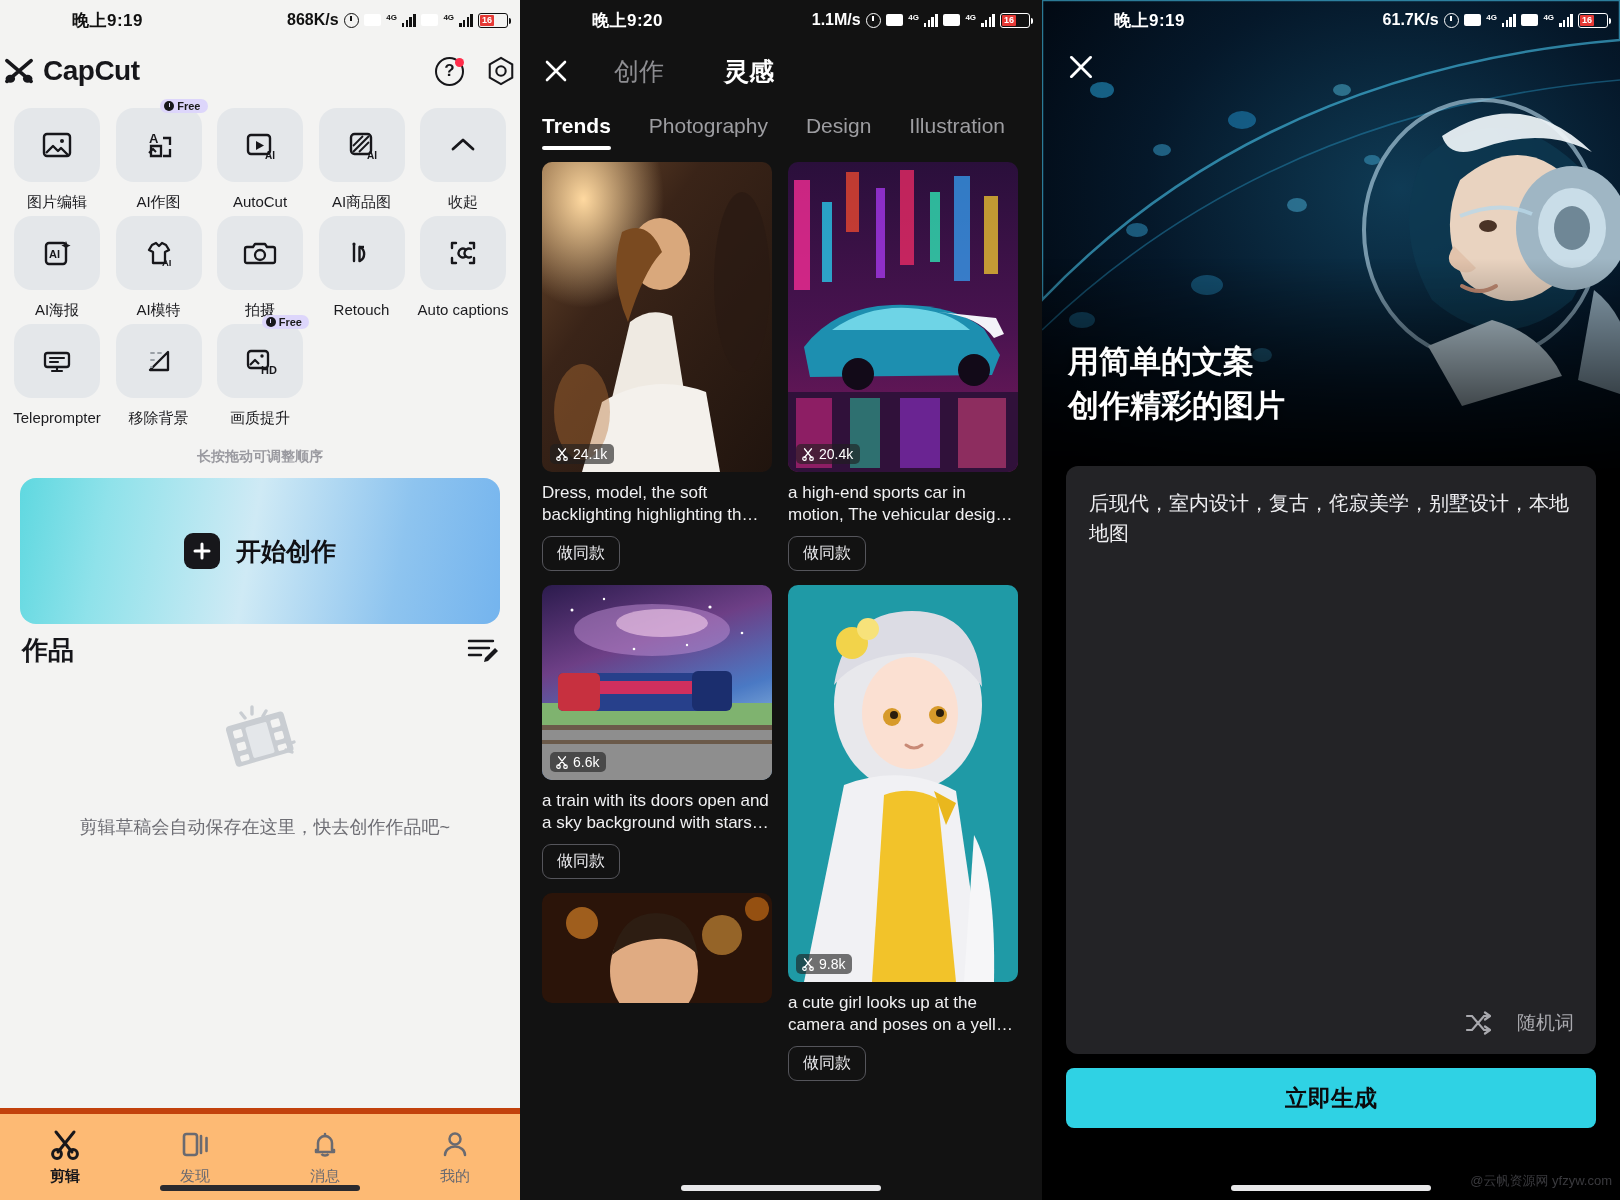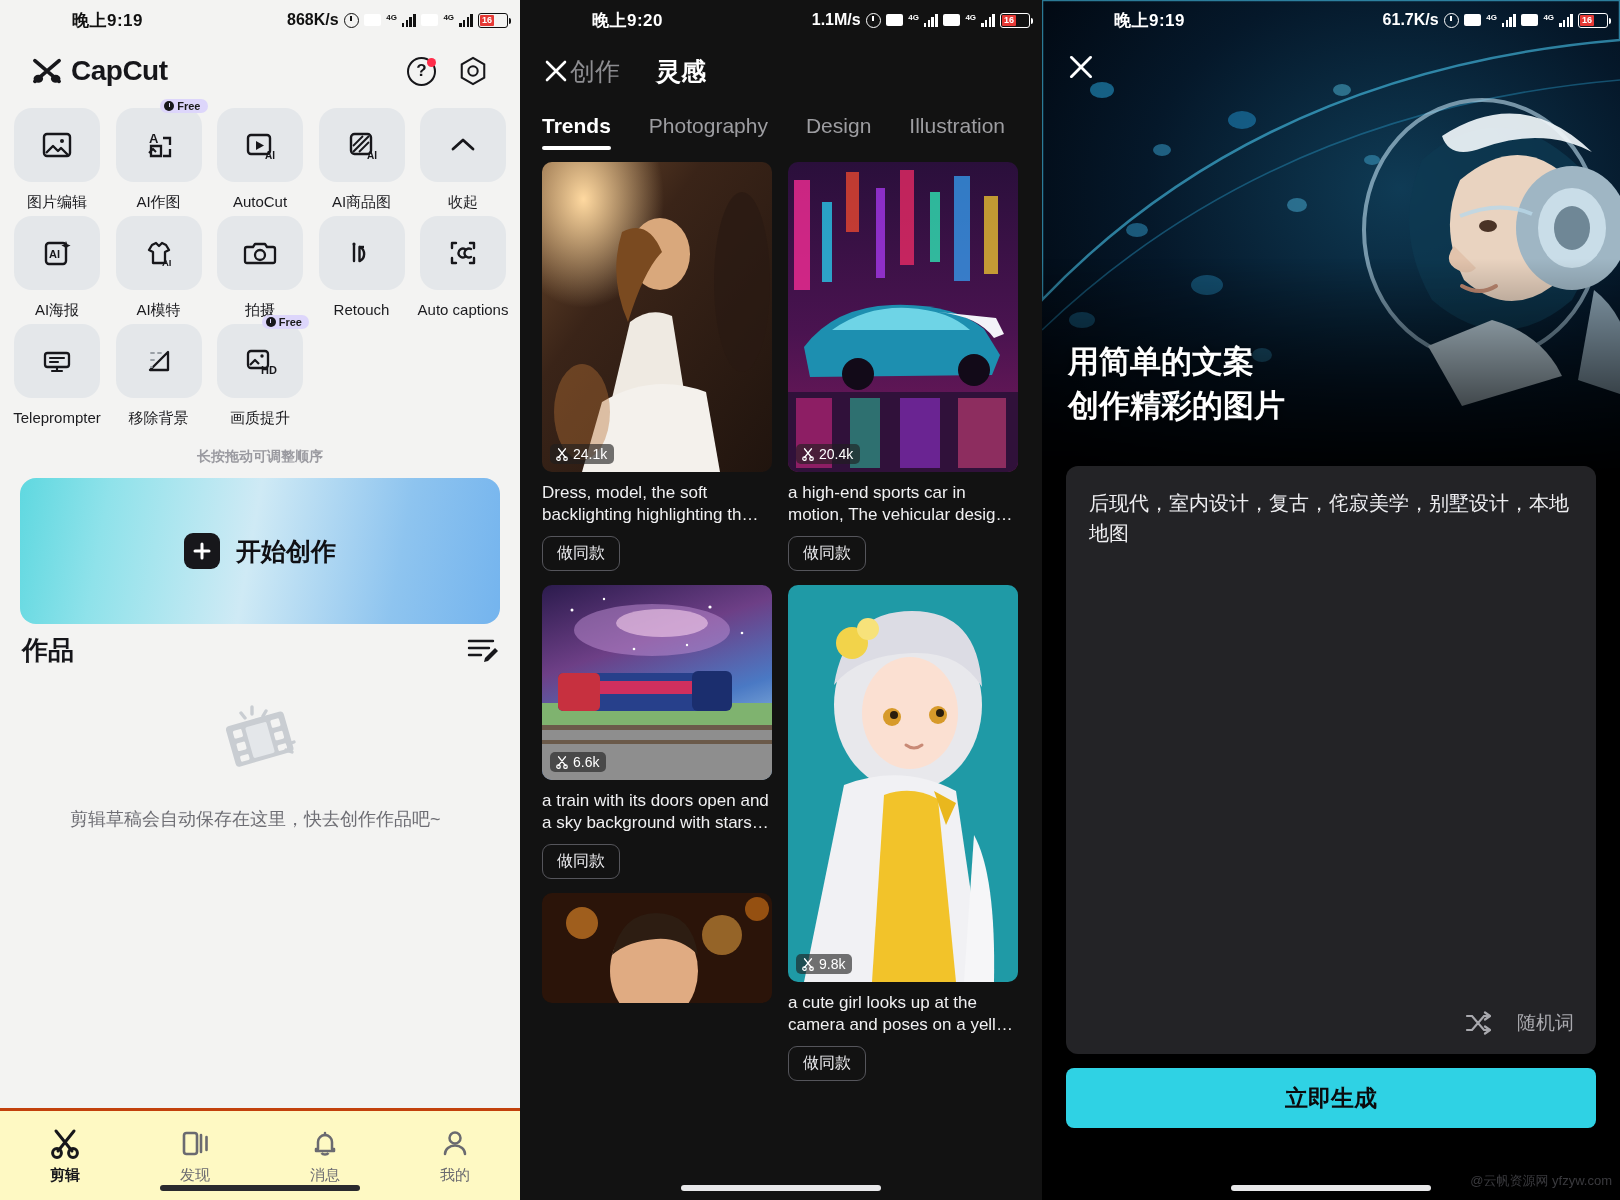--- a/index.html
+++ b/index.html
@@ -24,21 +24,21 @@
   .sig i:nth-child(1){height:4px} .sig i:nth-child(2){height:7px}
   .sig i:nth-child(3){height:10px} .sig i:nth-child(4){height:13px}
   .g4 { font-size:8px; font-weight:bold; transform:translateY(-3px); }
   .batt { width:30px;height:15px;border:1.7px solid currentColor;border-radius:3px;position:relative;display:flex;align-items:center;}
   .batt::after{content:"";position:absolute;right:-4px;top:4px;width:2.5px;height:6px;background:currentColor;border-radius:0 2px 2px 0;}
   .batt b{ font-size:9px; color:#fff; background:#e53935; border-radius:1px; padding:0 2px; margin:1px; line-height:11px;}
 
   
   .p1 { width:520px; height:1200px; background:#f3f3f2; color:#16161a; position:relative; display:flex; flex-direction:column; }
   .p1 .statusbar { color:#111; }
-  .p1-header { height:62px; display:flex; align-items:center; padding:0 32px; }
+  .p1-header { height:62px; display:flex; align-items:center; padding:0 4px; }
   .logo-wrap { display:flex; align-items:center; gap:9px; }
   .logo-mark { width:30px; height:26px; }
   .logo-text { font-size:28px; font-weight:bold; letter-spacing:-0.5px; }
   .hdr-icons { margin-left:auto; display:flex; align-items:center; gap:22px; }
   .circ-q { width:29px;height:29px;border:2.2px solid #16161a;border-radius:50%;position:relative;display:flex;align-items:center;justify-content:center;font-size:17px;font-weight:bold;}
   .dot-red { position:absolute; width:9px;height:9px;border-radius:50%;background:#ff2d4b; top:-1px; right:-2px;}
   .hexo { width:30px;height:30px; }
 
   .tools { padding:6px 14px 0; }
   .trow { display:flex; justify-content:space-between; margin-bottom:4px; }
@@ -55,35 +55,35 @@
          background:linear-gradient(100deg,#5fd8e0 0%,#8fe2ea 18%,#cfeaf5 48%,#8ec4ef 78%,#74b4ee 100%);
          display:flex; align-items:center; justify-content:center; gap:16px; }
   .cta-plus { width:36px;height:36px;background:#17171b;border-radius:9px;display:flex;align-items:center;justify-content:center;}
   .cta-plus::before{content:"";position:absolute;}
   .cta-label { font-size:25px; font-weight:bold; color:#101014; }
 
   .works-head { display:flex; align-items:center; padding:9px 22px 0; }
   .works-title { font-size:26px; font-weight:bold; }
   .works-menu { margin-left:auto; }
   .empty { display:flex; flex-direction:column; align-items:center; margin-top:30px; }
-  .empty-txt { margin-top:24px; font-size:18px; color:#6e6e74; text-align:left; line-height:1.55; width:380px;}
-
-  .tabbar { margin-top:auto; border-top:3px solid #c2410c; height:92px; display:flex; align-items:center; background:#fef9c3;}
+  .empty-txt { margin-top:32px; font-size:18px; color:#6e6e74; text-align:right; line-height:1.55; width:380px;}
+
+  .tabbar { margin-top:auto; border-top:6px solid #c2410c; height:92px; display:flex; align-items:center; background:#fdba74;}
   .tab { flex:1; display:flex; flex-direction:column; align-items:center; gap:7px; }
   .tab span { font-size:15px; }
   .tab.active span { color:#17171b; font-weight:bold; }
   .tab.inactive span { color:#6a6a70; }
   .homebar { position:absolute; bottom:9px; left:50%; transform:translateX(-50%); width:200px; height:6px; border-radius:4px; background:#2a2a2e;}
 
   
   .p2 { width:522px; height:1200px; background:#121212; color:#fff; position:relative; overflow:hidden; }
   .p2 .statusbar { color:#fff; }
   .p2-nav { height:62px; display:flex; align-items:center; padding:0 22px; }
   .xclose { width:28px; height:28px; }
-  .p2-nav-tabs { display:flex; gap:36px; }
+  .p2-nav-tabs { display:flex; gap:60px; margin-left:44px; }
   .p2-nav-tabs .nt { font-size:25px; }
   .nt.dim { color:#8d8d91; }
   .nt.on { color:#fff; font-weight:bold; }
   .cats { display:flex; gap:38px; padding:12px 22px 0; font-size:21px; align-items:flex-end; }
   .cat { color:#9d9da1; position:relative; padding-bottom:12px; white-space:nowrap;}
   .cat.on { color:#fff; font-weight:bold; }
   .cat.on::after { content:""; position:absolute; left:0; right:0; bottom:0; height:4px; border-radius:3px; background:#fff; }
 
   .feed { display:flex; gap:16px; padding:12px 22px 0; }
   .col { width:230px; display:flex; flex-direction:column; gap:14px; }

